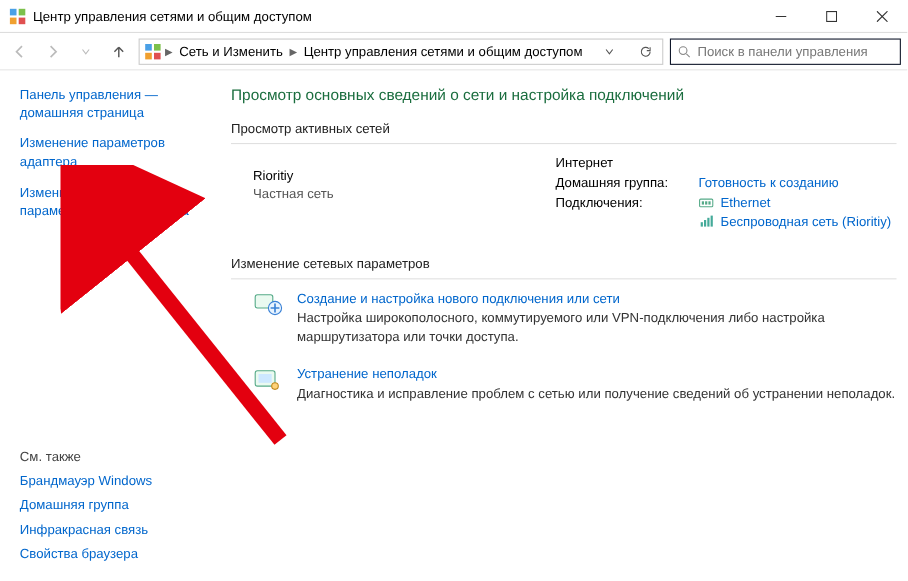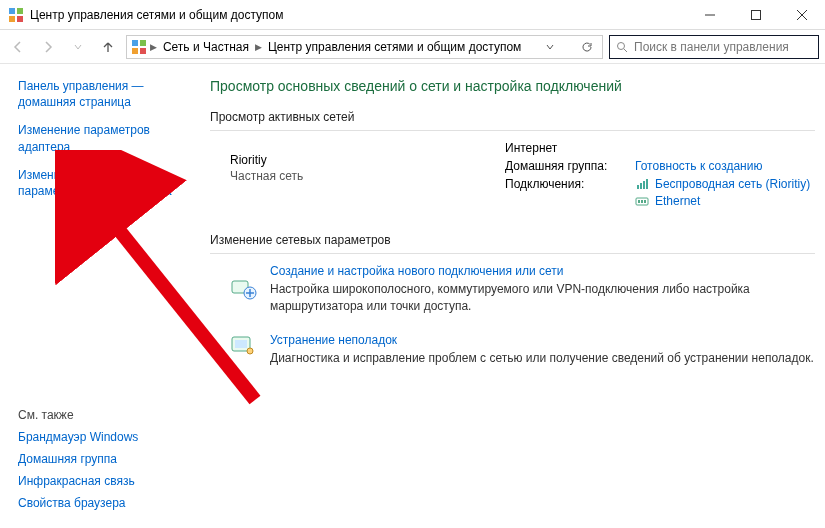--- a/index.html
+++ b/index.html
@@ -115,21 +115,21 @@
     </div>
 
   <div class="addr">
     <span class="nic"><svg viewBox="0 0 16 16">
           <rect x="1" y="1" width="6" height="6" fill="#4aa0e6"></rect>
           <rect x="9" y="1" width="6" height="6" fill="#7cc04b"></rect>
           <rect x="1" y="9" width="6" height="6" fill="#f0a030"></rect>
           <rect x="9" y="9" width="6" height="6" fill="#e05050"></rect>
         </svg></span>
     <span class="sep">▶</span>
-    <span class="crumb">Сеть и Частная</span>
+    <span class="crumb">Сеть и Изменить</span>
     <span class="sep">▶</span>
     <span class="crumb">Центр управления сетями и общим доступом</span>
     <div class="dd">
         <svg width="8" height="8" viewBox="0 0 8 8">
           <path d="M1 2 L4 6 L7 2" fill="none" stroke="currentColor"></path>
         </svg>
       </div>
     <div class="ref">
         <svg width="12" height="12" viewBox="0 0 12 12">
           <path d="M10 6 A4 4 0 1 1 8.8 3.2 M10 2 V5 H7" fill="none" stroke="currentColor"></path>
@@ -175,52 +175,52 @@
         <div class="kv">
           <div class="v">Интернет</div>
         </div>
         <div class="kv">
           <div class="k">Домашняя группа:</div>
           <div class="v link">Готовность к созданию</div>
         </div>
         <div class="kv">
           <div class="k">Подключения:</div>
           <div class="v">
+            <div class="connline">
+              <span class="cicon">
+                  <svg viewBox="0 0 14 14">
+                    <rect x="1" y="4" width="12" height="7" rx="1" fill="none" stroke="#5a8"></rect>
+                    <rect x="3" y="6" width="2" height="3" fill="#5a8"></rect>
+                    <rect x="6" y="6" width="2" height="3" fill="#5a8"></rect>
+                    <rect x="9" y="6" width="2" height="3" fill="#5a8"></rect>
+                  </svg>
+                </span>
+              <span class="link">Ethernet</span>
+            </div>
             <div class="connline">
               <span class="cicon">
                   <svg viewBox="0 0 14 14">
                     <rect x="2" y="8" width="2" height="4" fill="#4a9"></rect>
                     <rect x="5" y="6" width="2" height="6" fill="#4a9"></rect>
                     <rect x="8" y="4" width="2" height="8" fill="#4a9"></rect>
                     <rect x="11" y="2" width="2" height="10" fill="#4a9"></rect>
                   </svg>
                 </span>
               <span class="link">Беспроводная сеть (Rioritiy)</span>
             </div>
-            <div class="connline">
-              <span class="cicon">
-                  <svg viewBox="0 0 14 14">
-                    <rect x="1" y="4" width="12" height="7" rx="1" fill="none" stroke="#5a8"></rect>
-                    <rect x="3" y="6" width="2" height="3" fill="#5a8"></rect>
-                    <rect x="6" y="6" width="2" height="3" fill="#5a8"></rect>
-                    <rect x="9" y="6" width="2" height="3" fill="#5a8"></rect>
-                  </svg>
-                </span>
-              <span class="link">Ethernet</span>
-            </div>
           </div>
         </div>
       </div>
     </div>
 
     <div class="secTitle">Изменение сетевых параметров</div>
     <div class="hr"></div>
 
     <div class="cards">
-      <div class="card" style="padding-left:20px;align-items:center;">
+      <div class="card" style="padding-left:20px;">
         <span class="cimg"><svg viewBox="0 0 28 24">
               <rect x="2" y="4" width="16" height="12" rx="2" fill="#eafaf0" stroke="#5a8"></rect>
               <circle cx="20" cy="16" r="6" fill="#e8f4ff" stroke="#3b82d6"></circle>
               <path d="M20 12 V20 M16 16 H24" stroke="#3b82d6" stroke-width="1.5"></path>
             </svg></span>
         <div>
           <div class="ct">Создание и настройка нового подключения или сети</div>
           <div class="cd">Настройка широкополосного, коммутируемого или VPN-подключения либо настройка маршрутизатора или точки доступа.</div>
         </div>
       </div>

